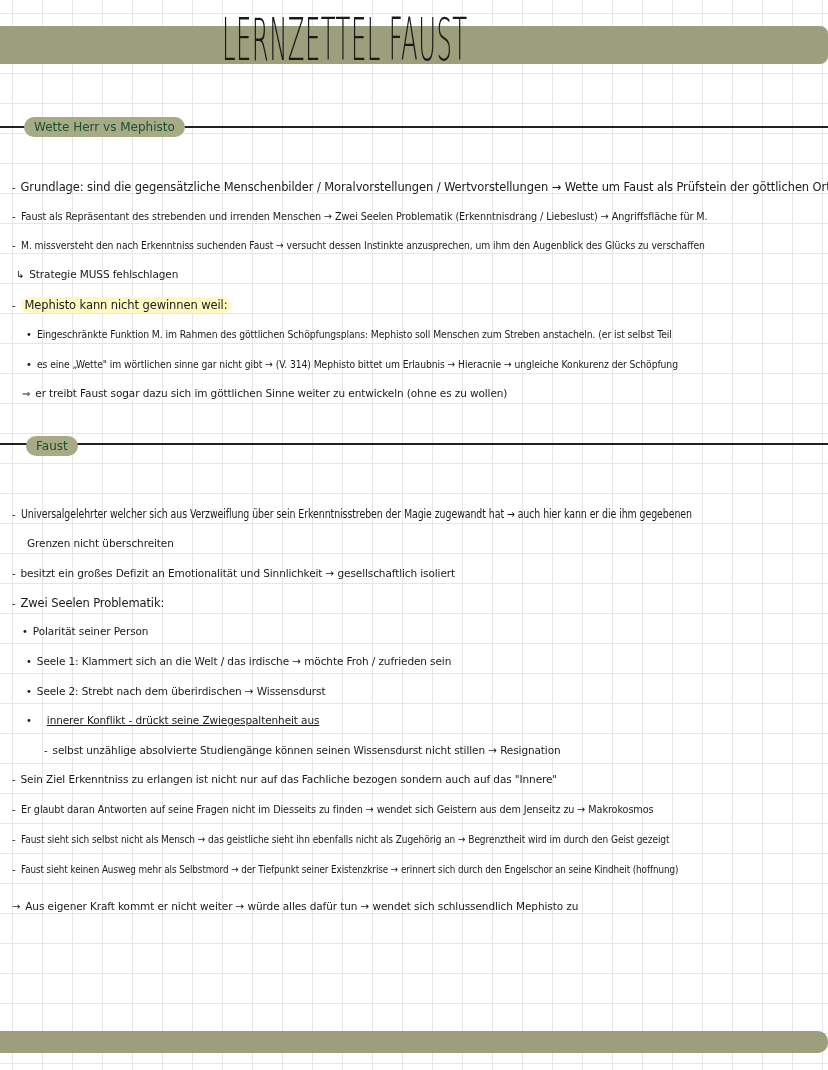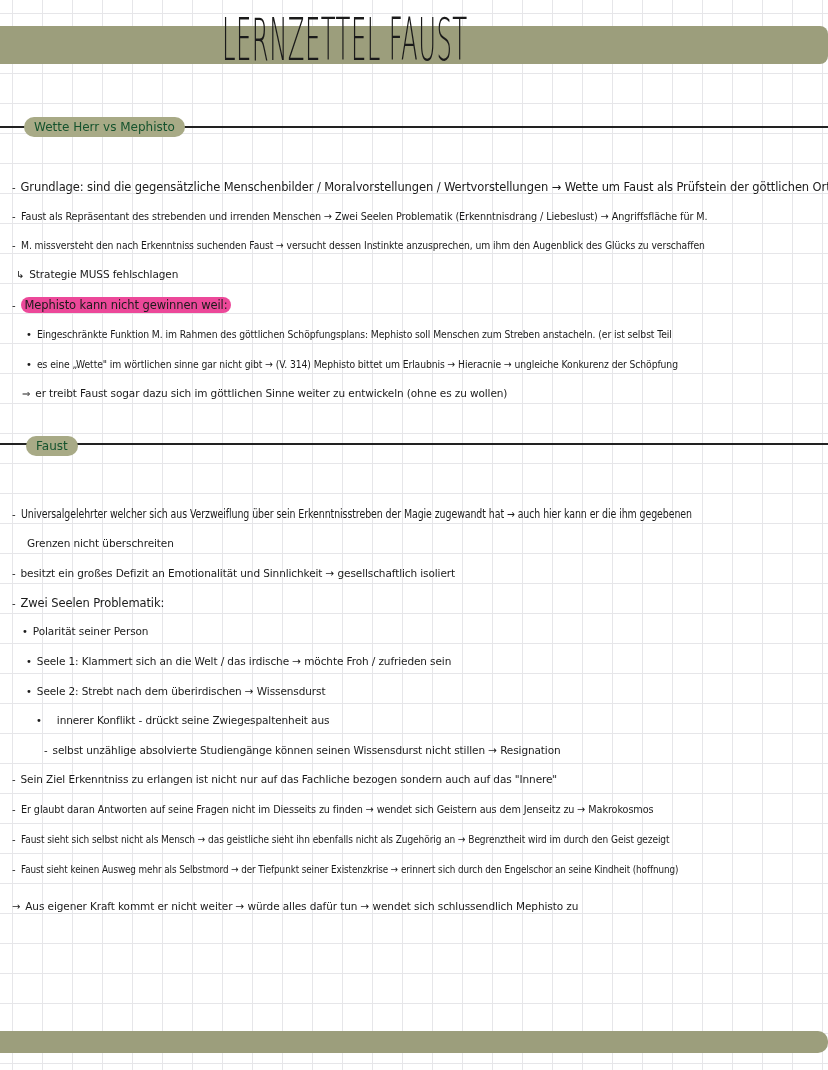--- a/index.html
+++ b/index.html
@@ -31,21 +31,21 @@
     .section-pill {
       position: absolute; background: #a8aa86; border-radius: 12px;
       font-size: 12px; padding: 3px 10px 3px 10px; color: #14532d; white-space: nowrap;
     }
     .line {
       position: absolute; font-size: 10.5px; white-space: nowrap; color: #1a1a1a;
       letter-spacing: -0.1px;
     }
     .line.big { font-size: 11.5px; }
     .marker { display: inline-block; margin-right: 5px; font-size: 10px; }
-    .hl { background: #ec4899; border-radius: 8px; padding: 1px 4px; }
+    .hl { background: #fef9c3; border-radius: 8px; padding: 1px 4px; }
     .bottom-bar {
       position: absolute; left: 0; top: 1031px; width: 828px; height: 22px;
       background: #9c9e7c; border-radius: 0 10px 10px 0;
     }
   </style>
 </head>
 <body>
 
 <div class="title-bar"></div>
 <div class="title">LERNZETTEL FAUST</div>
@@ -65,21 +65,21 @@
 <div class="section-line" style="top:443px;"></div>
 <div class="section-pill" style="left:26px; top:436px;">Faust</div>
 
 <div class="line big" style="left:12px; top:507px;"><span class="marker">-</span><span style="display:inline-block; transform:scaleX(0.82); transform-origin:left;">Universalgelehrter welcher sich aus Verzweiflung über sein Erkenntnisstreben der Magie zugewandt hat → auch hier kann er die ihm gegebenen</span></div>
 <div class="line" style="left:22px; top:537px;"><span class="marker"></span><span>Grenzen nicht überschreiten</span></div>
 <div class="line" style="left:12px; top:567px;"><span class="marker">-</span><span>besitzt ein großes Defizit an Emotionalität und Sinnlichkeit → gesellschaftlich isoliert</span></div>
 <div class="line big" style="left:12px; top:596px;"><span class="marker">-</span><span>Zwei Seelen Problematik:</span></div>
 <div class="line" style="left:22px; top:625px;"><span class="marker">•</span><span>Polarität seiner Person</span></div>
 <div class="line" style="left:26px; top:655px;"><span class="marker">•</span><span>Seele 1: Klammert sich an die Welt / das irdische → möchte Froh / zufrieden sein</span></div>
 <div class="line" style="left:26px; top:685px;"><span class="marker">•</span><span>Seele 2: Strebt nach dem überirdischen → Wissensdurst</span></div>
-<div class="line" style="left:36px; top:714px;"><span class="marker">•</span><span style="margin-left:10px;">innerer Konflikt - drückt seine Zwiegespaltenheit aus</span></div>
+<div class="line" style="left:26px; top:714px;text-decoration:underline;"><span class="marker">•</span><span style="margin-left:10px;">innerer Konflikt - drückt seine Zwiegespaltenheit aus</span></div>
 <div class="line" style="left:12px; top:744px;padding-left:32px;"><span class="marker">-</span><span>selbst unzählige absolvierte Studiengänge können seinen Wissensdurst nicht stillen → Resignation</span></div>
 <div class="line" style="left:12px; top:773px;"><span class="marker">-</span><span>Sein Ziel Erkenntniss zu erlangen ist nicht nur auf das Fachliche bezogen sondern auch auf das "Innere"</span></div>
 <div class="line" style="left:12px; top:803px;"><span class="marker">-</span><span style="display:inline-block; transform:scaleX(0.92); transform-origin:left;">Er glaubt daran Antworten auf seine Fragen nicht im Diesseits zu finden → wendet sich Geistern aus dem Jenseitz zu → Makrokosmos</span></div>
 <div class="line" style="left:12px; top:833px;"><span class="marker">-</span><span style="display:inline-block; transform:scaleX(0.86); transform-origin:left;">Faust sieht sich selbst nicht als Mensch → das geistliche sieht ihn ebenfalls nicht als Zugehörig an → Begrenztheit wird im durch den Geist gezeigt</span></div>
 <div class="line" style="left:12px; top:863px;text-align:center;"><span class="marker">-</span><span style="display:inline-block; transform:scaleX(0.84); transform-origin:left;">Faust sieht keinen Ausweg mehr als Selbstmord → der Tiefpunkt seiner Existenzkrise → erinnert sich durch den Engelschor an seine Kindheit (hoffnung)</span></div>
 <div class="line" style="left:12px; top:892px;margin-top:8px;"><span class="marker">→</span><span>Aus eigener Kraft kommt er nicht weiter → würde alles dafür tun → wendet sich schlussendlich Mephisto zu</span></div>
 
 <div class="bottom-bar"></div>
 
 </body></html>

